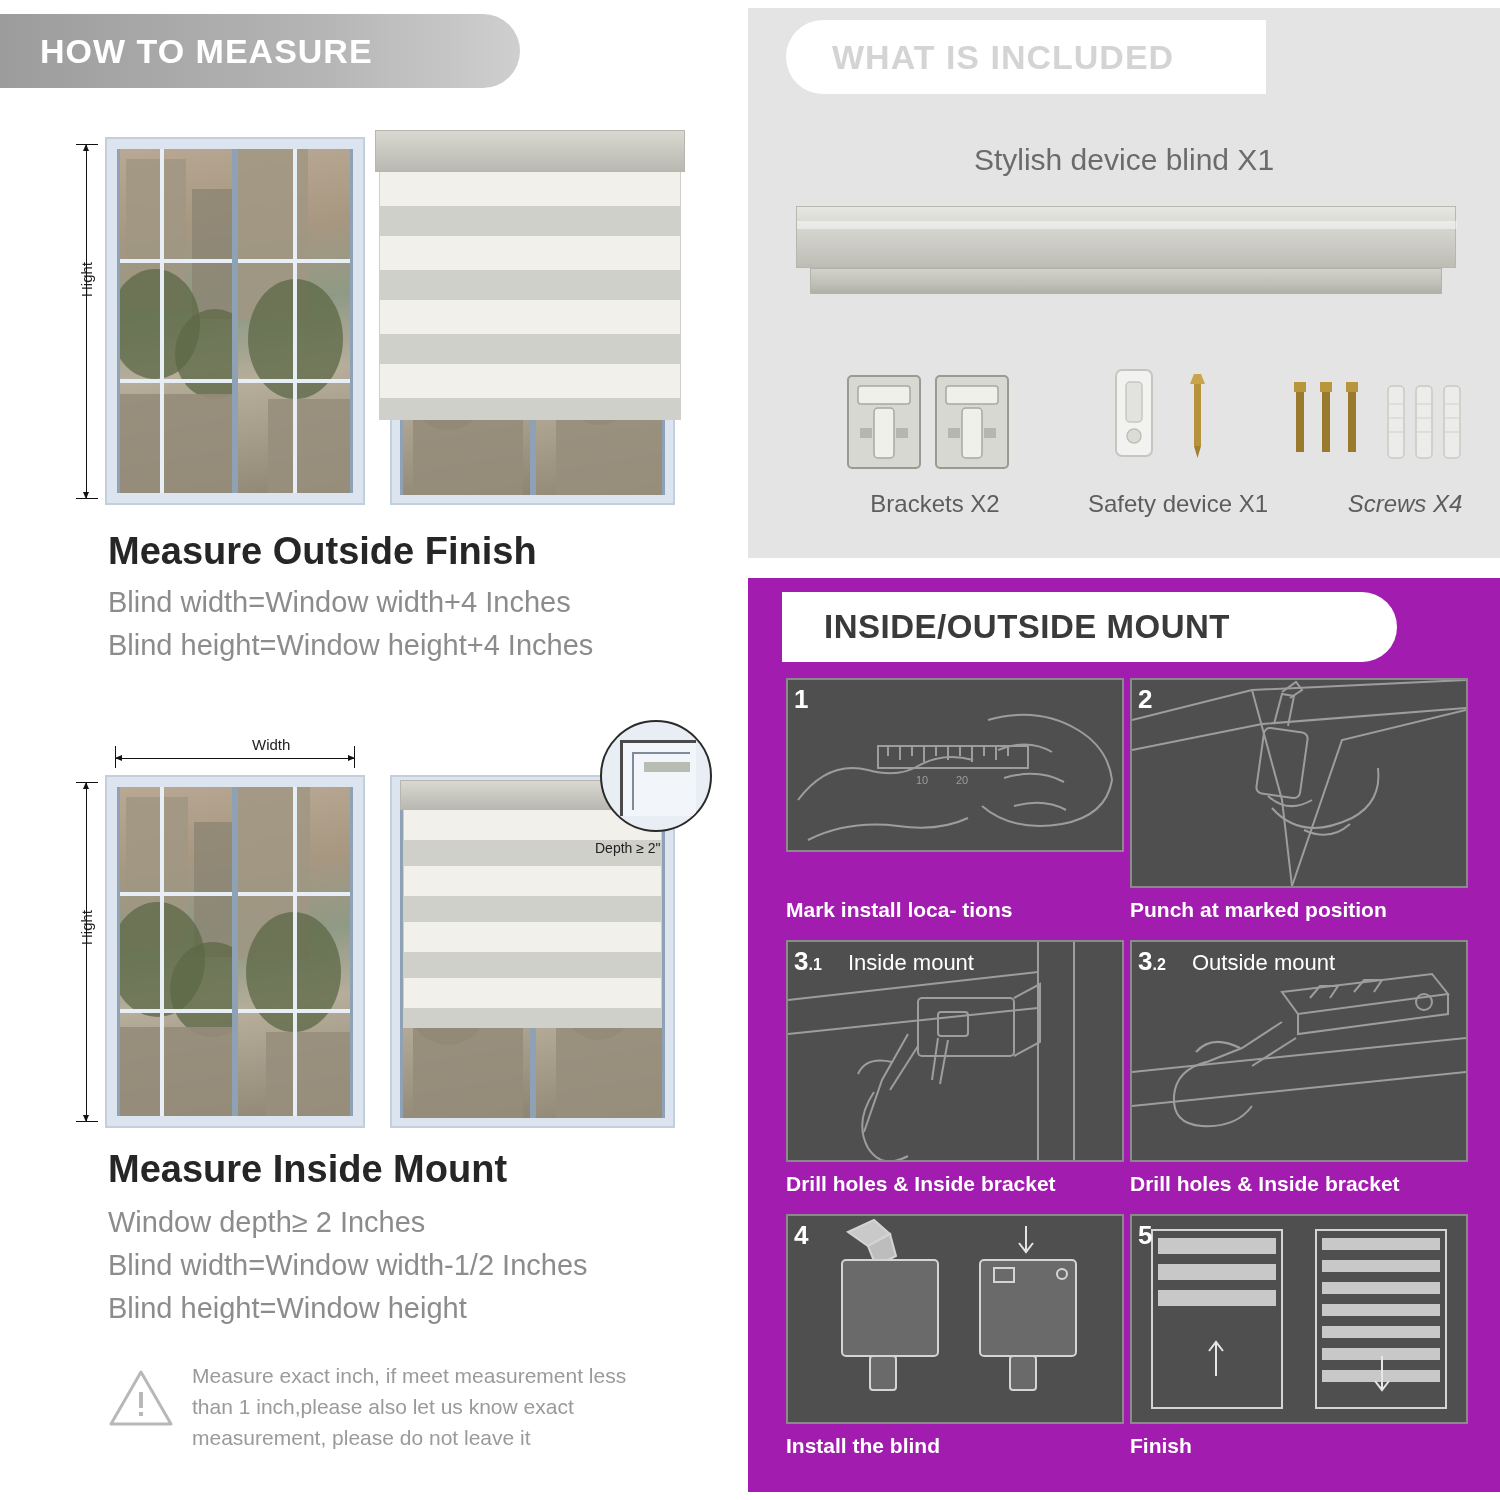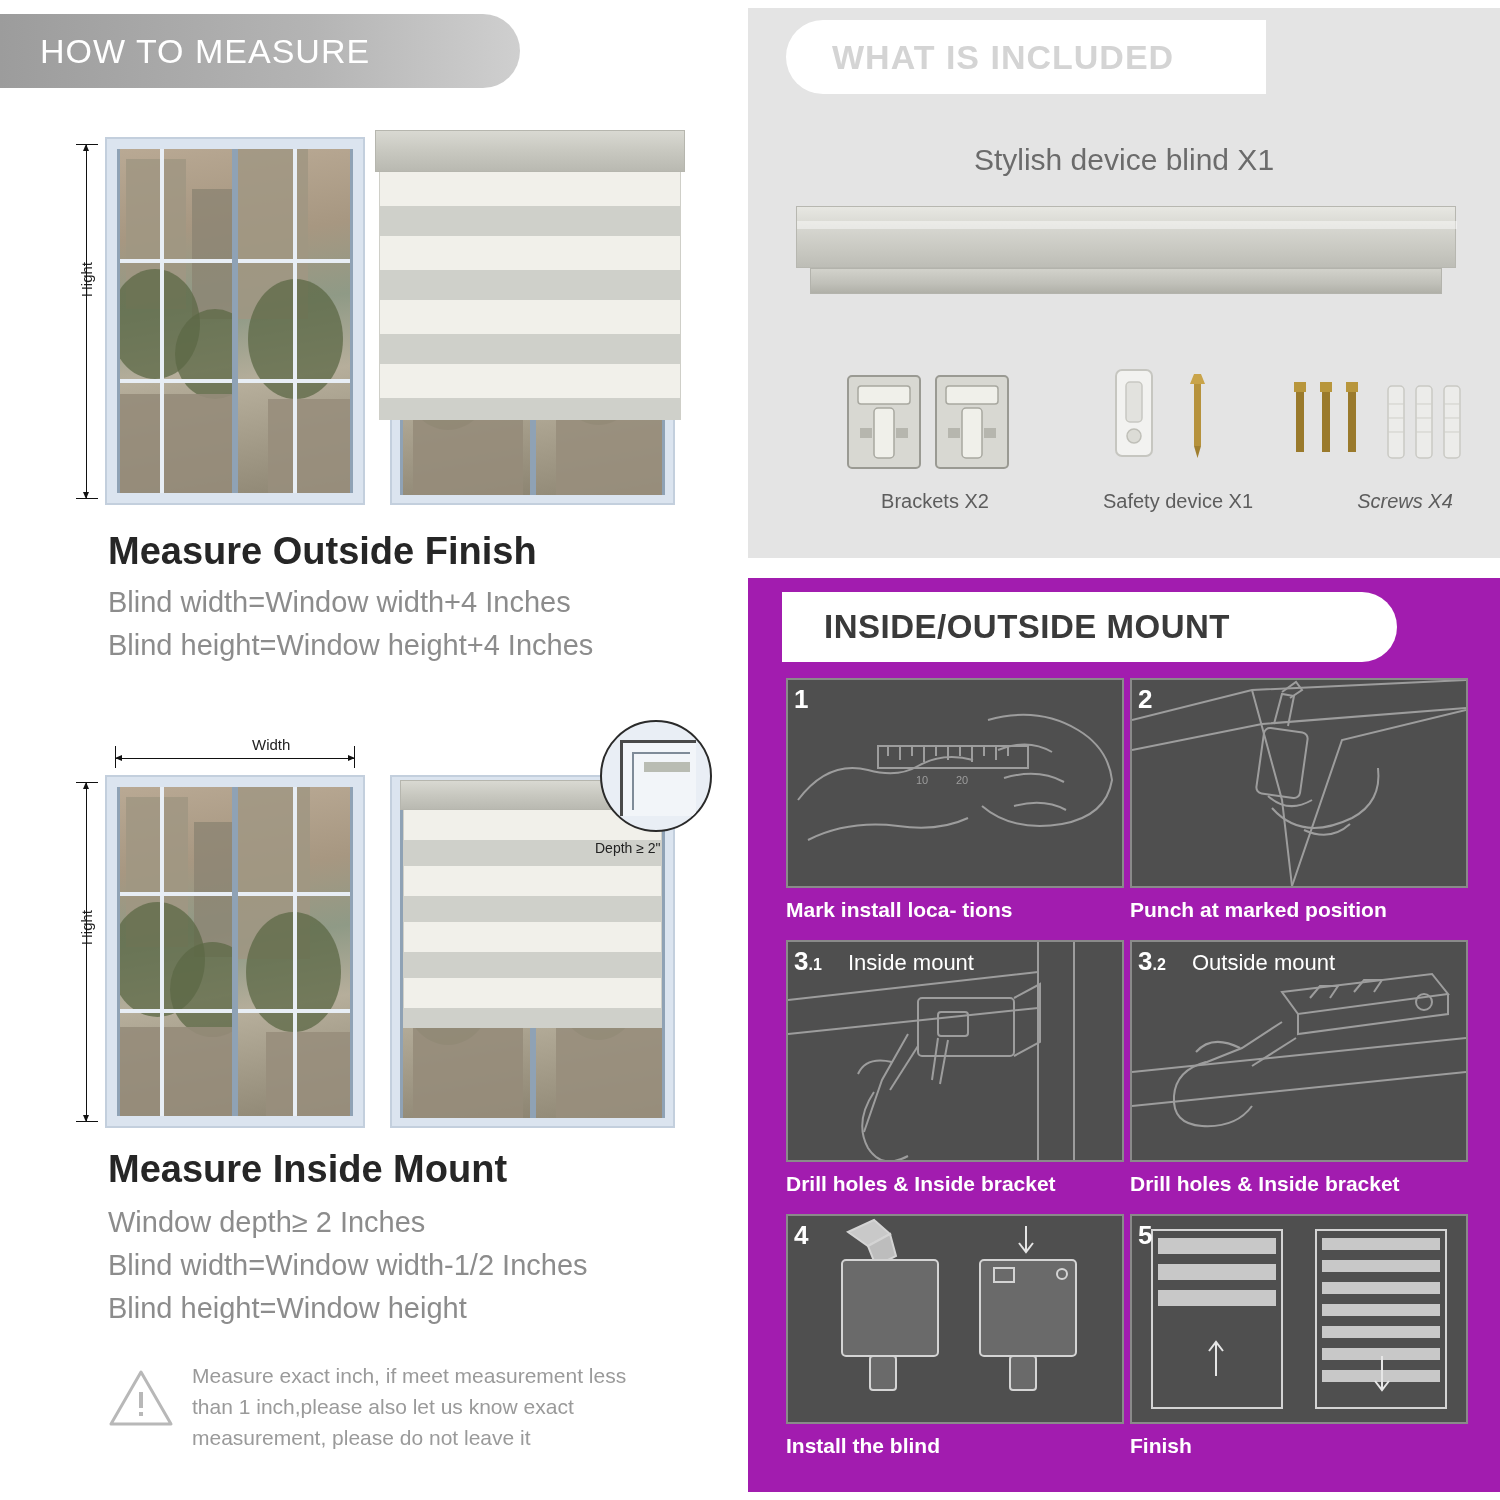--- a/index.html
+++ b/index.html
@@ -21,21 +21,21 @@
     position: absolute;
     left: 0; top: 0;
     width: 740px; height: 1500px;
     background: #ffffff;
   }
 
   .pill-header {
     position: absolute;
     display: flex;
     align-items: center;
-    font-weight: normal;
+    font-weight: bold;
     letter-spacing: 1px;
     color: #ffffff;
   }
 
   #how-to-measure-header {
     left: 0; top: 14px;
     width: 520px; height: 74px;
     background: linear-gradient(to right, #9c9c9c 0%, #b4b4b4 60%, #cfcfcf 100%);
     border-radius: 0 38px 38px 0;
     padding-left: 40px;
@@ -224,21 +224,21 @@
     background: linear-gradient(180deg,#d2d2cb 0%, #c0c0b9 60%, #b0b0a8 100%);
     border: 1px solid #b3b3ac;
   }
   .rail-sheen {
     position: absolute; left: 0; top: 14px; width: 660px; height: 8px;
     background: rgba(255,255,255,0.45);
   }
 
   .part-caption {
     position: absolute;
-    font-size: 20px; color: #5d5d5d;
+    font-size: 24px; color: #5d5d5d;
     text-align: center;
   }
 
   #mount-panel {
     position: absolute;
     left: 0; top: 578px;
     width: 752px; height: 914px;
     background: #a21caf;
   }
   #mount-header {
@@ -522,21 +522,21 @@
           </g>
         </svg>
       </div>
       <div class="part-caption" style="left:552px; top:482px; width:210px;font-style:italic;">Screws X4</div>
     </div>
 
     <div id="mount-panel">
       <div id="mount-header">INSIDE/OUTSIDE MOUNT</div>
 
       <div class="step-cell" style="left:38px; top:100px; width:338px; height:250px;">
-        <div class="step-img" style="width:338px; height:210px;">
+        <div class="step-img" style="width:338px; height:174px;">
           <svg width="334" height="206" viewBox="0 0 334 206">
             <g fill="none" stroke="#9d9d9d" stroke-width="2">
               <path d="M10 120 q30 -40 70 -30 q30 8 50 -4 q25 -14 55 -6"></path>
               <path d="M20 160 q40 -20 90 -14 q40 6 70 -8"></path>
               <path d="M200 40 q50 -14 90 10 q30 18 34 50 q-6 36 -50 44 q-50 8 -80 -18"></path>
               <path d="M210 70 q30 -12 54 2"></path>
               <path d="M216 98 q34 -10 60 4"></path>
               <path d="M226 126 q30 -8 52 4"></path>
               <rect x="90" y="66" width="150" height="22"></rect>
               <path d="M100 66 v10 M112 66 v14 M124 66 v10 M136 66 v16 M148 66 v10 M160 66 v14 M172 66 v10 M184 66 v16 M196 66 v10 M208 66 v14 M220 66 v10"></path>

